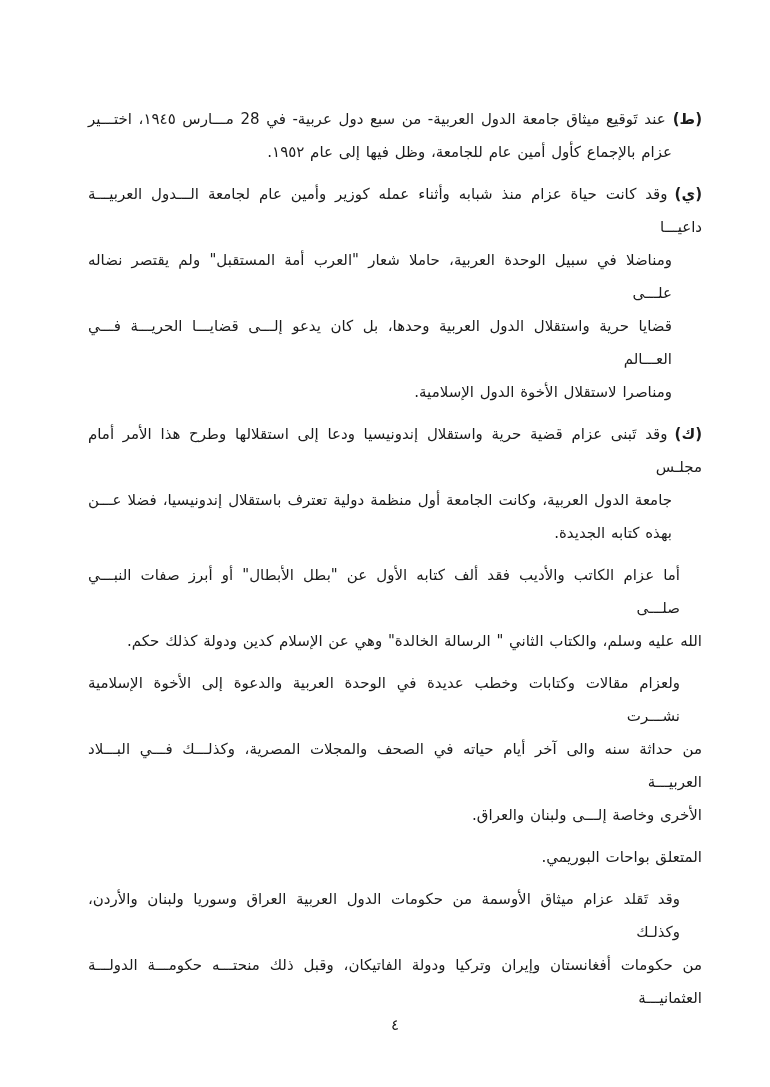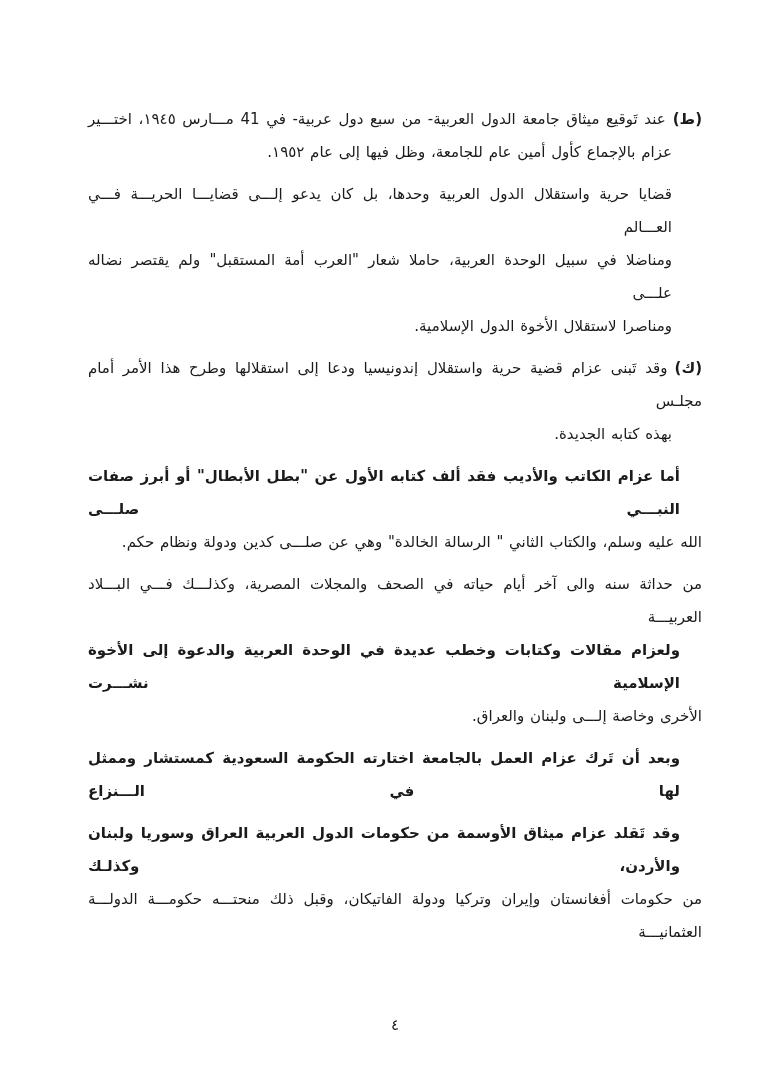--- a/index.html
+++ b/index.html
@@ -32,21 +32,21 @@
     text-align-last: justify;
   }
   
   .last {
     text-align: left;
     text-align-last: right;
   }
   
   .cont { padding-right: 30px; }
   
-  .ind { padding-right: 22px; font-weight: bold; }
+  .ind { padding-right: 22px; }
   .marker {
     font-weight: 700;
     margin-left: 7px;
     white-space: nowrap;
   }
   .footer {
     position: absolute;
     top: 1014px;
     right: 68px;
     left: 88px;
@@ -54,48 +54,50 @@
     font-size: 15px;
     line-height: 22px;
   }
 </style>
 </head>
 <body>
 
 <div class="content">
 
   <div class="para">
-    <div class="line j"><span class="marker">(ط)</span><span>عند تَوقيع ميثاق جامعة الدول العربية- من سبع دول عربية- في 41 مـــارس ١٩٤٥، اختـــير</span></div>
+    <div class="line j"><span class="marker">(ط)</span><span>عند تَوقيع ميثاق جامعة الدول العربية- من سبع دول عربية- في 28 مـــارس ١٩٤٥، اختـــير</span></div>
     <div class="line last cont">عزام بالإجماع كأول أمين عام للجامعة، وظل فيها إلى عام ١٩٥٢.</div>
   </div>
 
   <div class="para">
+    <div class="line j"><span class="marker">(ي)</span><span>وقد كانت حياة عزام منذ شبابه وأثناء عمله كوزير وأمين عام لجامعة الـــدول العربيـــة داعيـــا</span></div>
+    <div class="line j cont">ومناضلا في سبيل الوحدة العربية، حاملا شعار "العرب أمة المستقبل" ولم يقتصر نضاله علـــى</div>
     <div class="line j cont">قضايا حرية واستقلال الدول العربية وحدها، بل كان يدعو إلـــى قضايـــا الحريـــة فـــي العـــالم</div>
-    <div class="line j cont">ومناضلا في سبيل الوحدة العربية، حاملا شعار "العرب أمة المستقبل" ولم يقتصر نضاله علـــى</div>
     <div class="line last cont">ومناصرا لاستقلال الأخوة الدول الإسلامية.</div>
   </div>
 
   <div class="para">
     <div class="line j"><span class="marker">(ك)</span><span>وقد تَبنى عزام قضية حرية واستقلال إندونيسيا ودعا إلى استقلالها وطرح هذا الأمر أمام مجلـس</span></div>
+    <div class="line j cont">جامعة الدول العربية، وكانت الجامعة أول منظمة دولية تعترف باستقلال إندونيسيا، فضلا عـــن</div>
     <div class="line last cont">بهذه كتابه الجديدة.</div>
   </div>
 
   <div class="para">
     <div class="line j ind">أما عزام الكاتب والأديب فقد ألف كتابه الأول عن "بطل الأبطال" أو أبرز صفات النبـــي صلـــى</div>
-    <div class="line last">الله عليه وسلم، والكتاب الثاني " الرسالة الخالدة" وهي عن صلـــى كدين ودولة ونظام حكم.</div>
+    <div class="line last">الله عليه وسلم، والكتاب الثاني " الرسالة الخالدة" وهي عن الإسلام كدين ودولة كذلك حكم.</div>
   </div>
 
   <div class="para">
+    <div class="line j ind">ولعزام مقالات وكتابات وخطب عديدة في الوحدة العربية والدعوة إلى الأخوة الإسلامية نشـــرت</div>
     <div class="line j">من حداثة سنه والى آخر أيام حياته في الصحف والمجلات المصرية، وكذلـــك فـــي البـــلاد العربيـــة</div>
-    <div class="line j ind">ولعزام مقالات وكتابات وخطب عديدة في الوحدة العربية والدعوة إلى الأخوة الإسلامية نشـــرت</div>
     <div class="line last">الأخرى وخاصة إلـــى ولبنان والعراق.</div>
   </div>
 
   <div class="para">
-    <div class="line j ind">وبعد أن تَرك عزام العمل بالجامعة اختارته الحكومة السعودية كمستشار وممثل لها في الـــنزاع</div>
+    <div class="line last">المتعلق بواحات البوريمي.</div>
   </div>
 
   <div class="para">
     <div class="line j ind">وقد تَقلد عزام ميثاق الأوسمة من حكومات الدول العربية العراق وسوريا ولبنان والأردن، وكذلـك</div>
     <div class="line j">من حكومات أفغانستان وإيران وتركيا ودولة الفاتيكان، وقبل ذلك منحتـــه حكومـــة الدولـــة العثمانيـــة</div>
 
   </div>
 
 </div>
 

